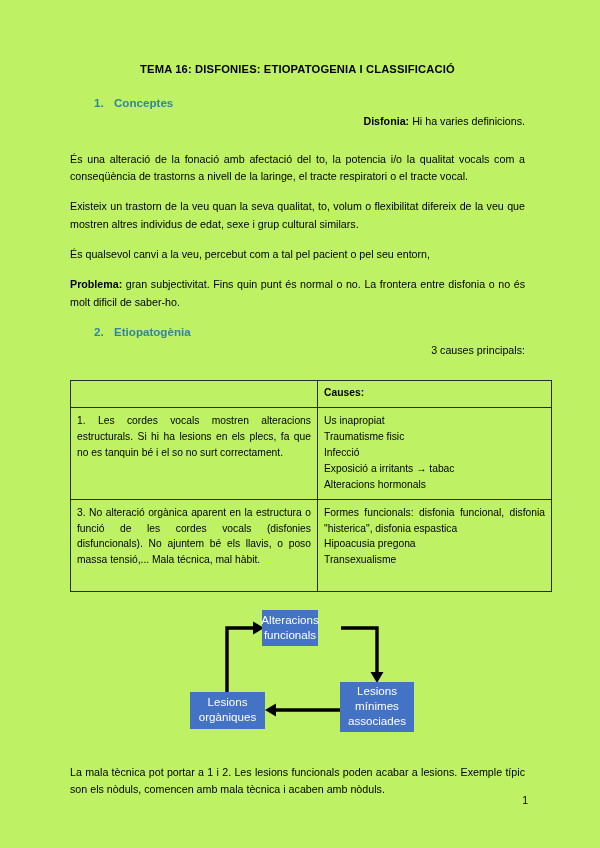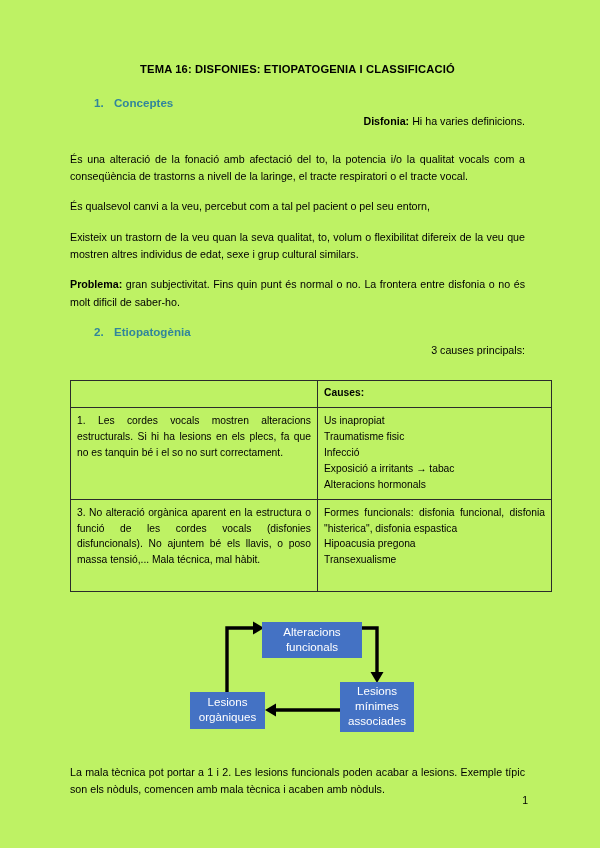--- a/index.html
+++ b/index.html
@@ -111,21 +111,21 @@
     color: #ffffff;
     font-size: 11.6px;
     line-height: 1.28;
     text-align: center;
     display: flex;
     align-items: center;
     justify-content: center;
     padding: 2px 5px;
     box-sizing: border-box;
   }
-  #box-alteracions { left: 192px; top: 16px;  width: 100px;  height: 36px; }
+  #box-alteracions { left: 192px; top: 4px;  width: 56px;  height: 36px; }
   #box-lesions-min { left: 270px; top: 76px; width: 74px;  height: 50px; }
   #box-lesions-org { left: 120px; top: 86px; width: 75px;  height: 37px; }
 
   
   .page-number {
     position: absolute;
     right: 72px;
     bottom: 42px;
     font-size: 10.5px;
     color: #000;
@@ -141,23 +141,23 @@
 
     <div class="heading">
       <span class="num">1.</span>
       <span class="htext">Conceptes</span>
     </div>
 
     <p class="body tight"><span class="b">Disfonia:</span><span> Hi ha varies definicions.</span></p>
 
     <p class="body" style="margin-top:20px;">És una alteració de la fonació amb afectació del to, la potencia i/o la qualitat vocals com a conseqüència de trastorns a nivell de la laringe, el tracte respiratori o el tracte vocal.</p>
 
+    <p class="body">Existeix un trastorn de la veu quan la seva qualitat, to, volum o flexibilitat difereix de la veu que mostren altres individus de edat, sexe i grup cultural similars.</p>
+
     <p class="body">És qualsevol canvi a la veu, percebut com a tal pel pacient o pel seu entorn,</p>
-
-    <p class="body">Existeix un trastorn de la veu quan la seva qualitat, to, volum o flexibilitat difereix de la veu que mostren altres individus de edat, sexe i grup cultural similars.</p>
 
     <p class="body"><span class="b">Problema:</span><span> gran subjectivitat. Fins quin punt és normal o no. La frontera entre disfonia o no és molt dificil de saber-ho.</span></p>
 
     <div class="heading">
       <span class="num">2.</span>
       <span class="htext">Etiopatogènia</span>
     </div>
 
     <p class="body tight" style="margin-bottom:20px;">3 causes principals:</p>
 

